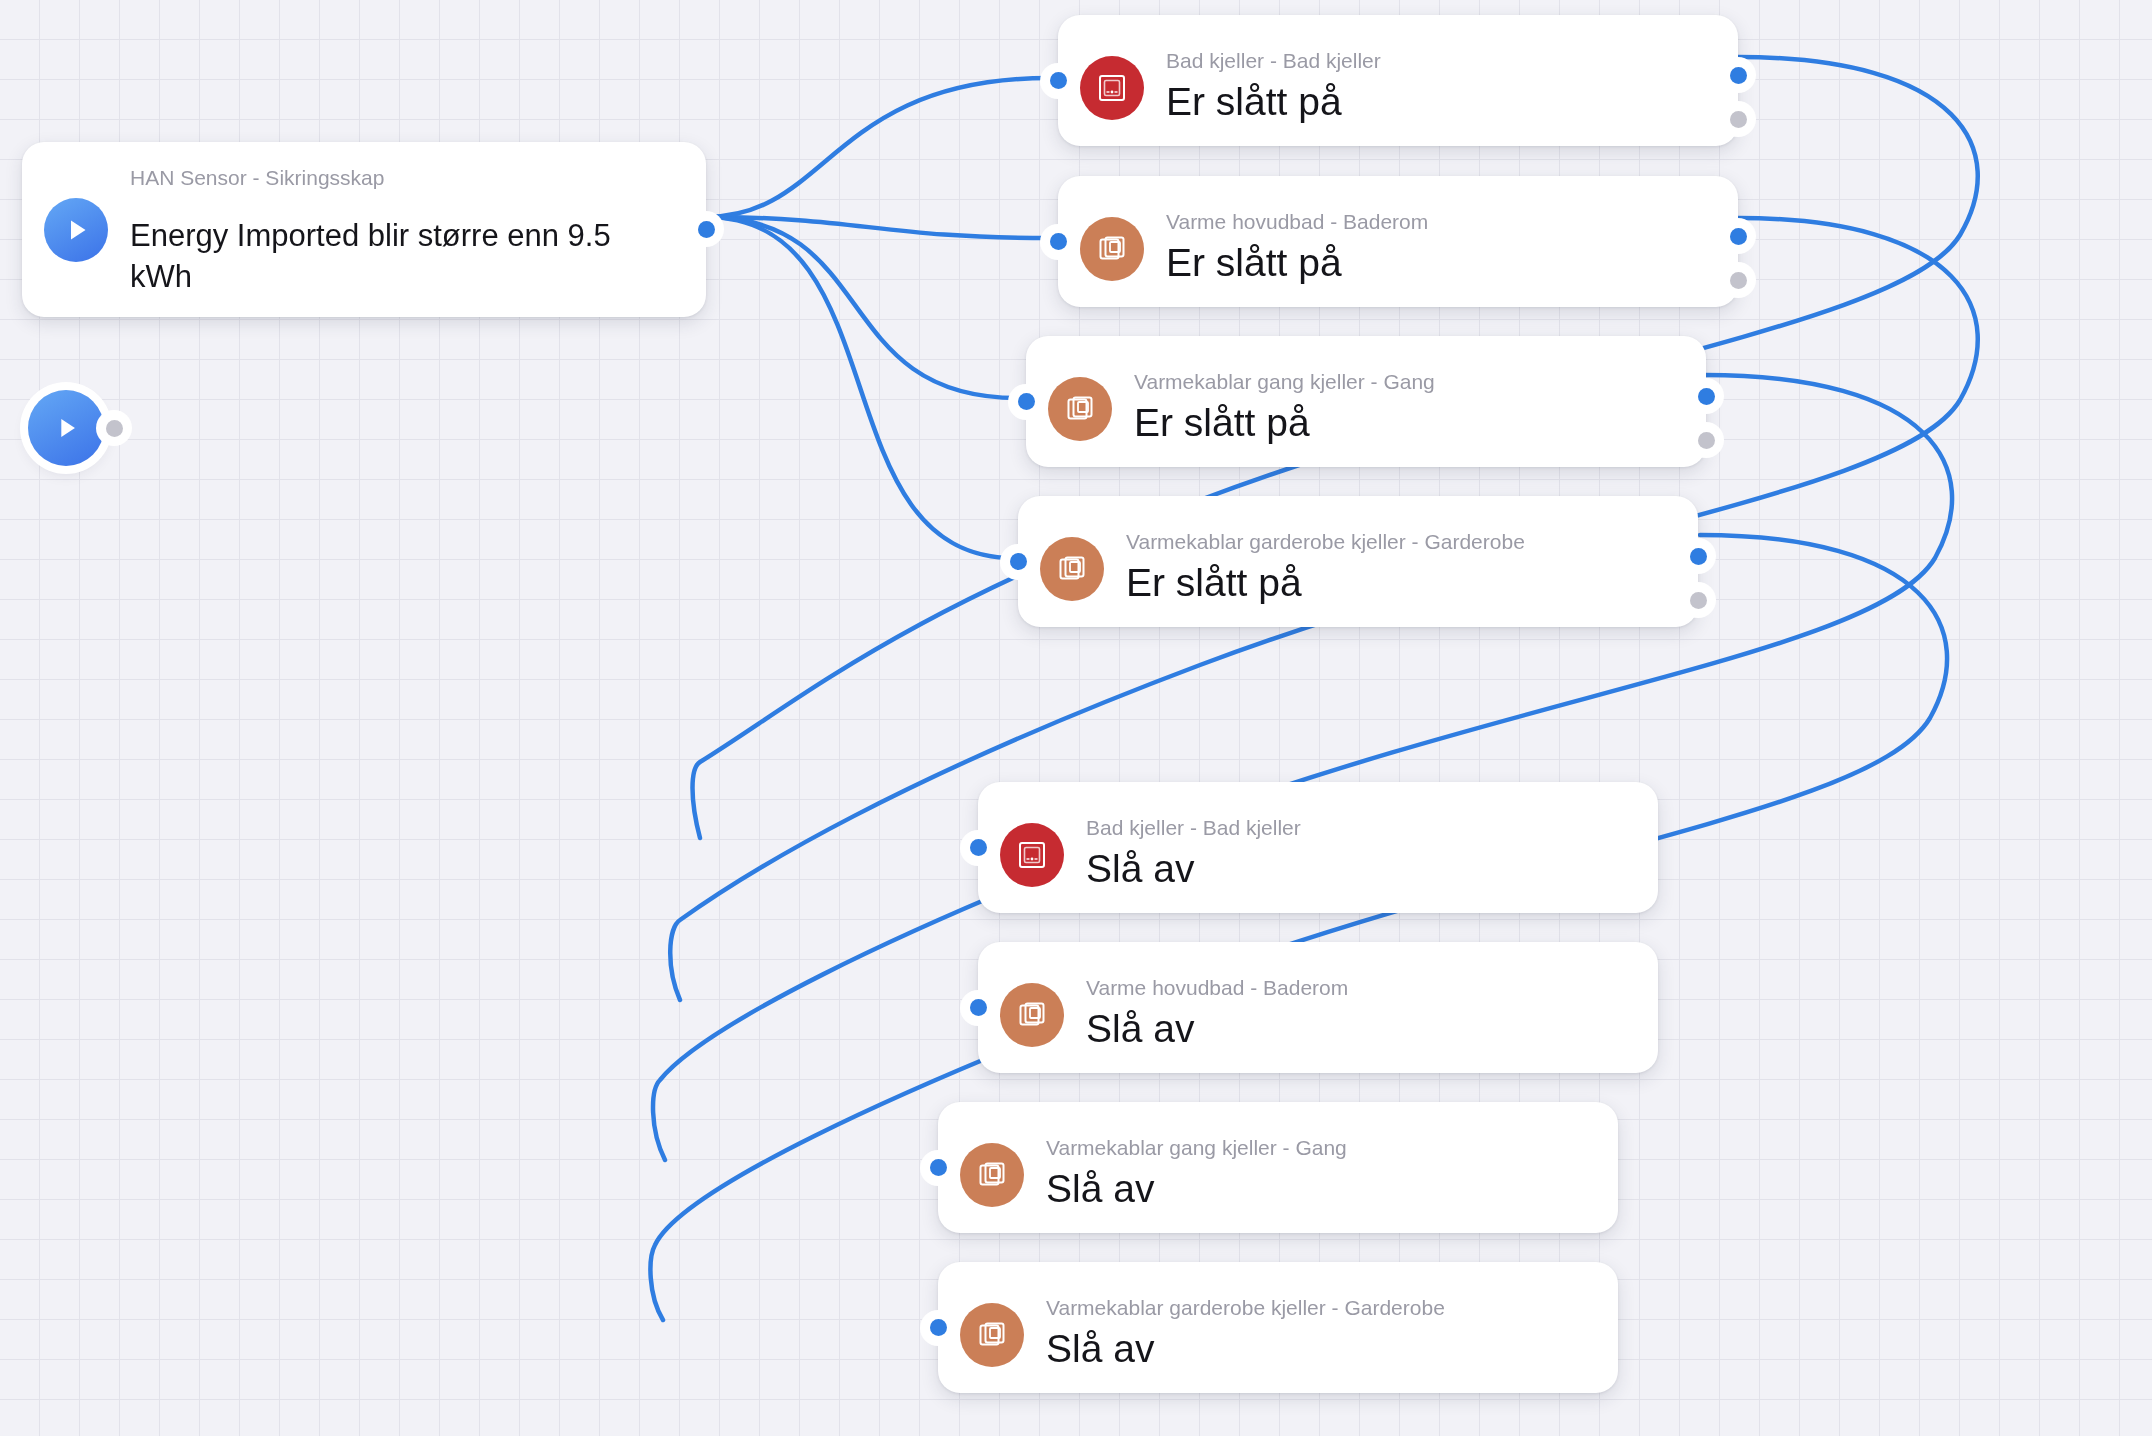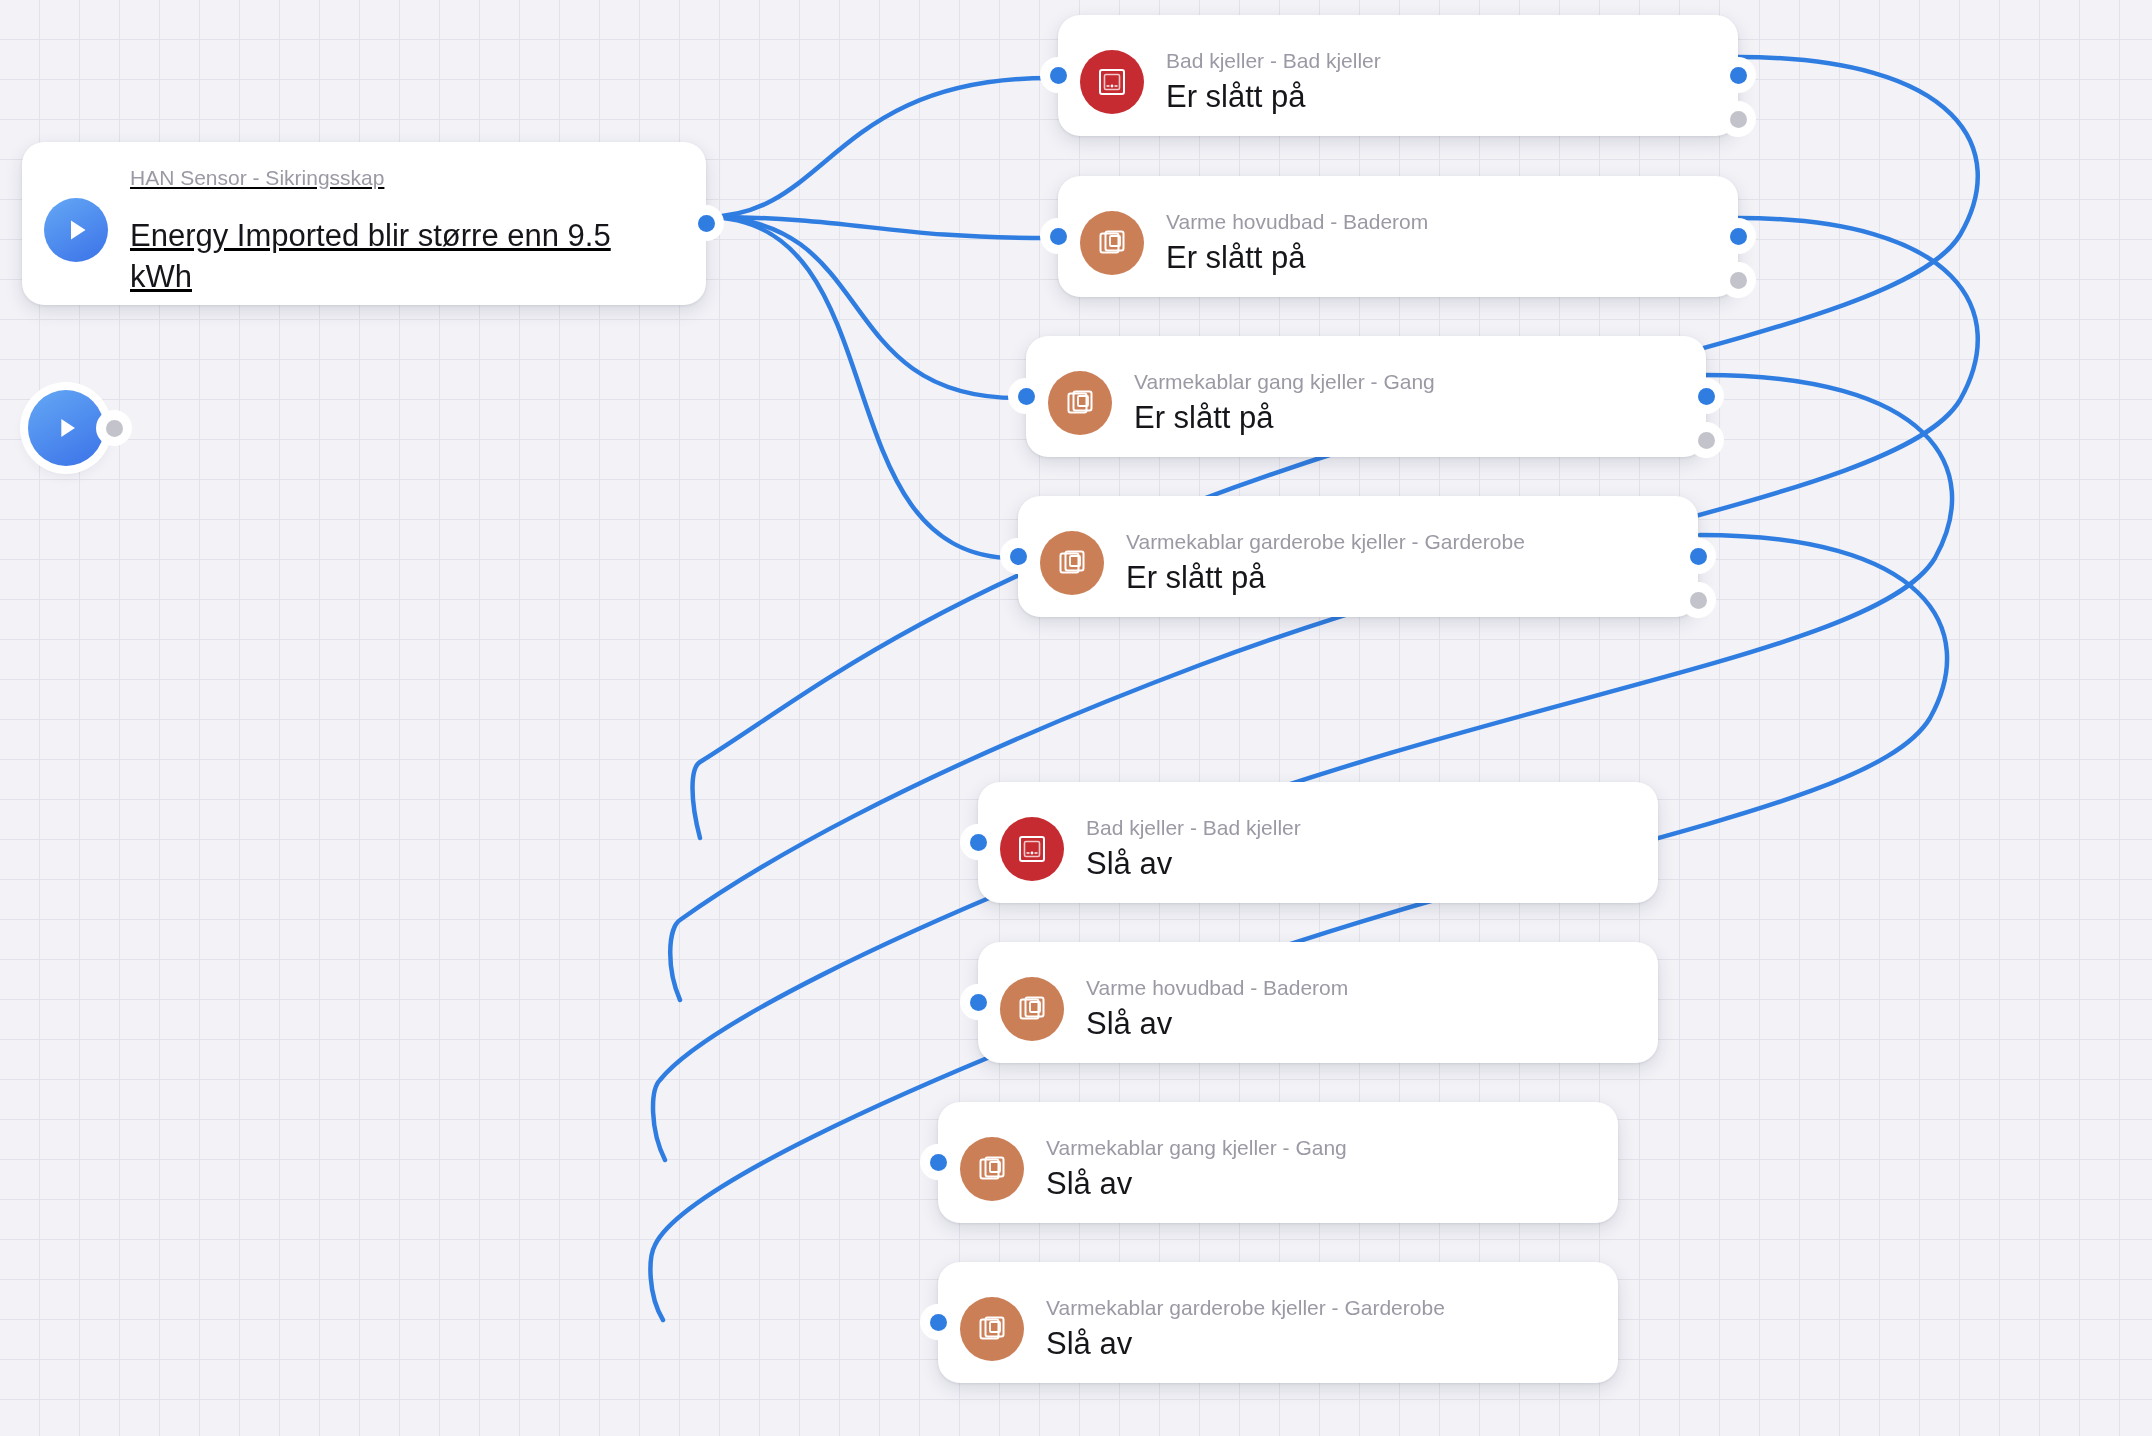--- a/index.html
+++ b/index.html
@@ -47,22 +47,21 @@
     background: #ffffff;
     border-radius: 22px;
     box-shadow: 0 6px 18px rgba(40, 45, 70, 0.13),
                 0 1px 3px rgba(40, 45, 70, 0.10);
     display: flex;
     align-items: center;
     box-sizing: border-box;
   }
 
   .node.trigger {
-    padding: 22px 26px 8px 22px;
-    text-decoration: underline;
+    padding: 22px 26px 20px 22px;
   }
 
   .node.action {
     padding: 32px 26px 18px 22px;
   }
 
   .node-icon {
     flex: 0 0 auto;
     border-radius: 50%;
     display: flex;
@@ -87,21 +86,21 @@
   }
 
   .node-sub {
     font-size: 21px;
     color: #9a9aa5;
     line-height: 1.35;
     white-space: nowrap;
   }
 
   .node-title {
-    font-size: 31px;
+    font-size: 39px;
     color: #15151a;
     line-height: 1.30;
     margin-top: 2px;
   }
 
   .trigger .node-title {
     font-size: 31px;
     margin-top: 24px;
   }
 

